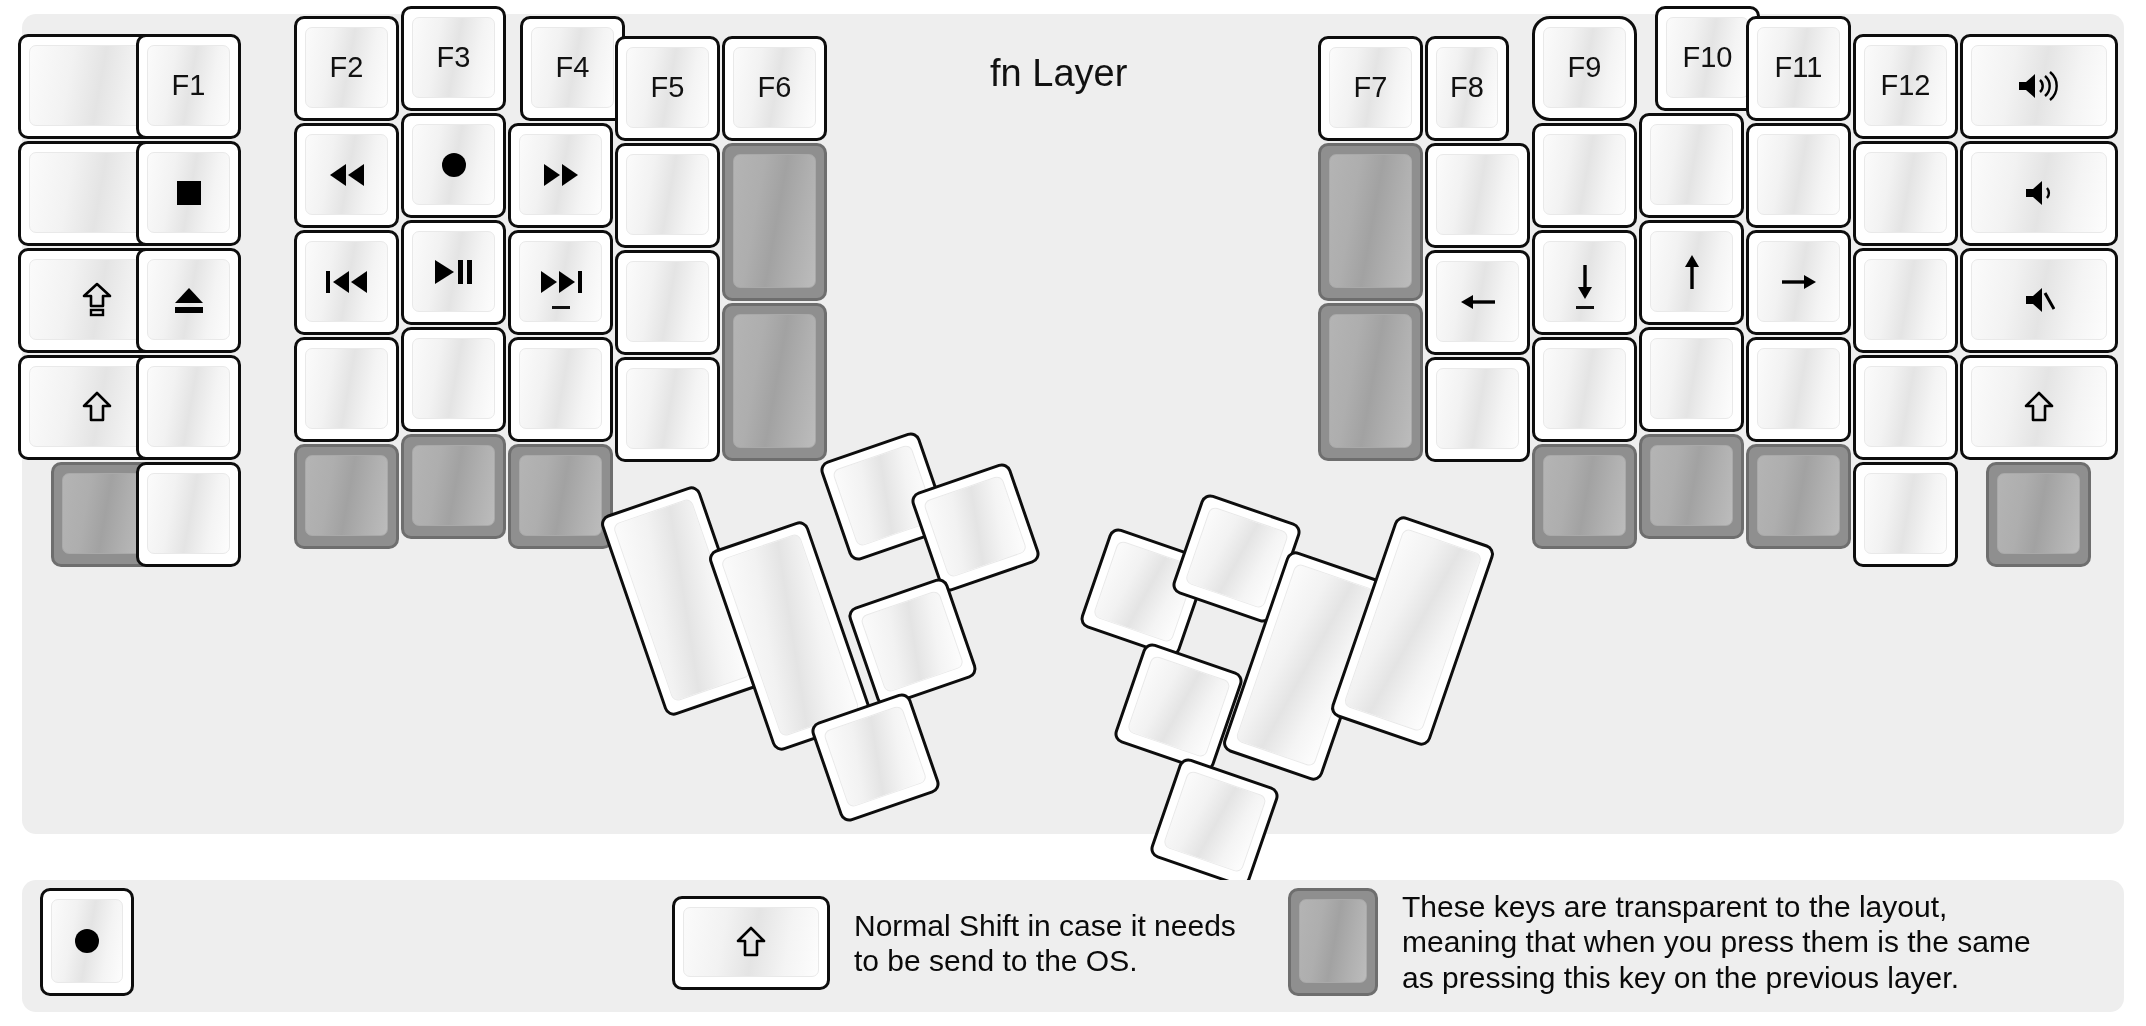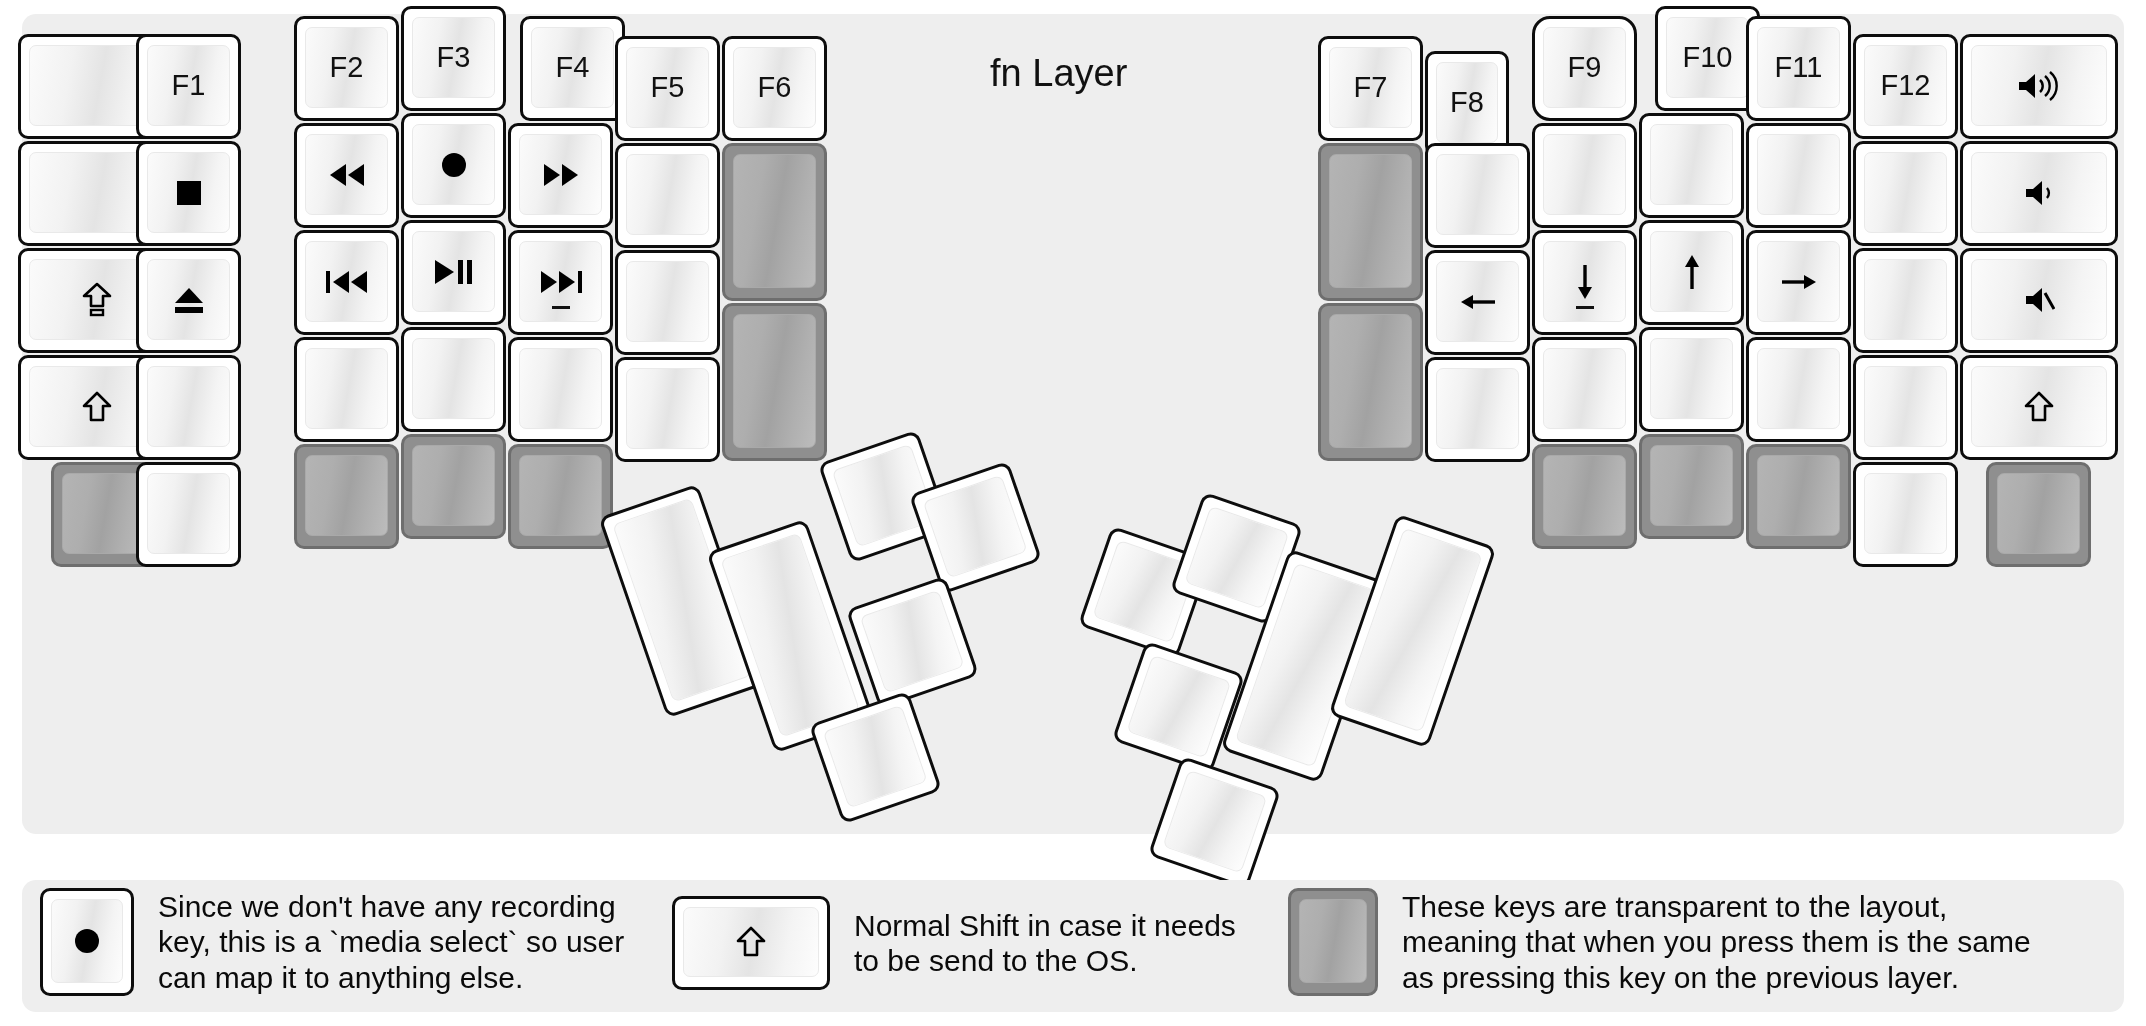--- a/index.html
+++ b/index.html
@@ -318,21 +318,21 @@
         <div class="cap">
           <span class="lbl">F7</span>
         </div>
       </div>
       <div class="key transparent" style="left: 1318px; top: 143px; width: 105px; height: 158px;">
         <div class="cap"></div>
       </div>
       <div class="key transparent" style="left: 1318px; top: 303px; width: 105px; height: 158px;">
         <div class="cap"></div>
       </div>
-      <div class="key" style="left: 1425px; top: 36px; width: 84px; height: 105px; margin-top: 15px;">
+      <div class="key" style="left: 1425px; top: 36px; width: 84px; height: 105px;">
         <div class="cap">
           <span class="lbl">F8</span>
         </div>
       </div>
       <div class="key" style="left: 1425px; top: 143px; width: 105px; height: 105px;">
         <div class="cap"></div>
       </div>
       <div class="key" style="left: 1425px; top: 250px; width: 105px; height: 105px;">
         <div class="cap">
           <span class="glyph">
@@ -523,23 +523,20 @@
       <div class="legend-item" style="left: 40px; top: 888px;">
         <div class="legend-key" style="width: 94px; height: 108px;">
           <div class="cap">
             <span class="glyph">
               <svg width="28" height="28" viewBox="0 0 28 28" xmlns="http://www.w3.org/2000/svg" style="display:block">
                 <circle cx="14" cy="14" r="12" fill="#000"></circle>
               </svg>
             </span>
           </div>
         </div>
-        <div class="legend-text">Since we don't have any recording
-key, this is a `media select` so user
-can map it to anything else.</div>
       </div>
       <div class="legend-item" style="left: 672px; top: 896px;">
         <div class="legend-key" style="width: 158px; height: 94px;">
           <div class="cap">
             <span class="glyph">
               <svg width="30" height="32" viewBox="0 0 30 32" xmlns="http://www.w3.org/2000/svg" style="display:block">
                 <path d="M15 2 L28 15 L21 15 L21 29 L9 29 L9 15 L2 15 Z" fill="none" stroke="#000" stroke-width="2.6" stroke-linejoin="round"></path>
               </svg>
             </span>
           </div>

